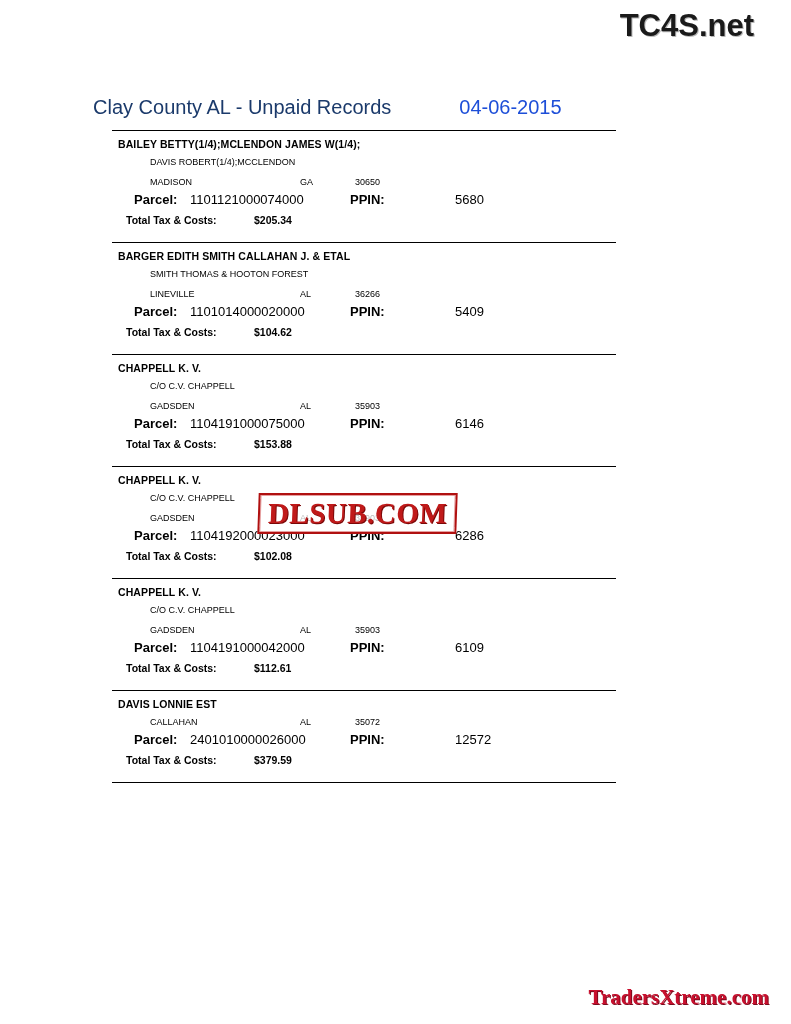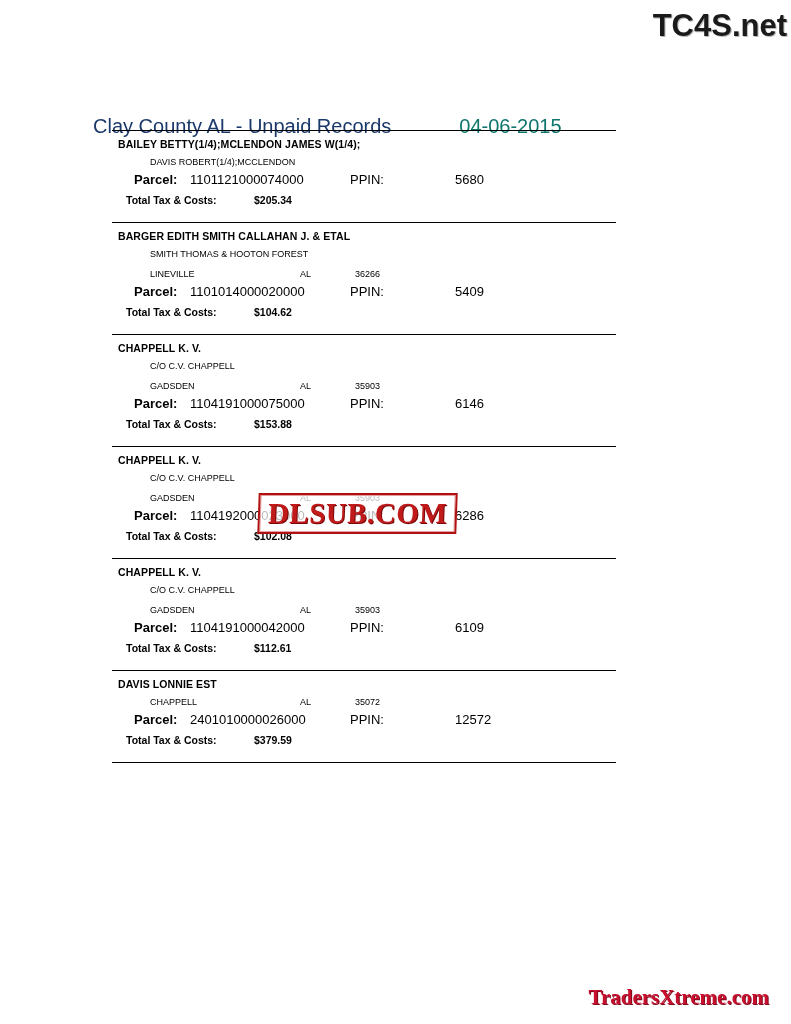--- a/index.html
+++ b/index.html
@@ -12,21 +12,21 @@
     background: #ffffff;
     font-family: "Liberation Sans", sans-serif;
     position: relative;
     overflow: hidden;
   }
 
   
   .brand-top {
     position: absolute;
     top: 8px;
-    right: 4px;
+    right: 37px;
     font-family: "Liberation Sans", sans-serif;
     font-size: 31px;
     font-weight: bold;
     color: #1a1a1a;
     letter-spacing: 0px;
     text-shadow: 1px 1px 0 #b8b8b8;
   }
 
   
   .page-title-row {
@@ -39,24 +39,23 @@
     gap: 40px;
   }
   .page-title {
     font-size: 20px;
     color: #1b3a6b;
     font-family: "Liberation Sans", sans-serif;
     white-space: nowrap;
   }
   .page-date {
     font-size: 20px;
-    color: #0f766e;
+    color: #1d4ed8;
     margin-left: 28px;
     white-space: nowrap;
-    margin-top: 19px;
   }
 
   
   .records {
     position: absolute;
     top: 130px;
     left: 112px;
     width: 504px;
   }
 
@@ -93,21 +92,21 @@
   .parcel-line {
     font-size: 13px;
     color: #000;
     display: flex;
     align-items: baseline;
     padding-left: 22px;
     height: 22px;
   }
   .parcel-label { font-weight: bold; width: 56px; }
   .parcel-value { width: 160px; }
-  .ppin-label { font-weight: normal; width: 105px; }
+  .ppin-label { font-weight: bold; width: 105px; }
   .ppin-value { }
 
   .total-line {
     font-size: 10.5px;
     font-weight: bold;
     color: #000;
     display: flex;
     align-items: flex-start;
     padding-left: 14px;
     height: 22px;
@@ -158,20 +157,25 @@
 </div>
 
 <div class="records">
 
   <div class="record">
     <div class="rule"></div>
     <div class="owner">BAILEY BETTY(1/4);MCLENDON JAMES W(1/4);</div>
     <div class="addr-line">
       <span class="addr-name">DAVIS ROBERT(1/4);MCCLENDON</span>
     </div>
+    <div class="addr-line">
+      <span class="addr-city">MADISON</span>
+      <span class="addr-state">GA</span>
+      <span class="addr-zip">30650</span>
+    </div>
     <div class="parcel-line">
       <span class="parcel-label">Parcel:</span>
       <span class="parcel-value">1101121000074000</span>
       <span class="ppin-label">PPIN:</span>
       <span class="ppin-value">5680</span>
     </div>
     <div class="total-line">
       <span class="total-label">Total Tax &amp; Costs:</span>
       <span class="total-value">$205.34</span>
     </div>
@@ -271,21 +275,21 @@
       <span class="total-label">Total Tax &amp; Costs:</span>
       <span class="total-value">$112.61</span>
     </div>
     <div class="record-spacer"></div>
   </div>
 
   <div class="record">
     <div class="rule"></div>
     <div class="owner">DAVIS LONNIE EST</div>
     <div class="addr-line">
-      <span class="addr-city">CHAPPELL</span>
+      <span class="addr-city">CALLAHAN</span>
       <span class="addr-state">AL</span>
       <span class="addr-zip">35072</span>
     </div>
     <div class="parcel-line">
       <span class="parcel-label">Parcel:</span>
       <span class="parcel-value">2401010000026000</span>
       <span class="ppin-label">PPIN:</span>
       <span class="ppin-value">12572</span>
     </div>
     <div class="total-line">

